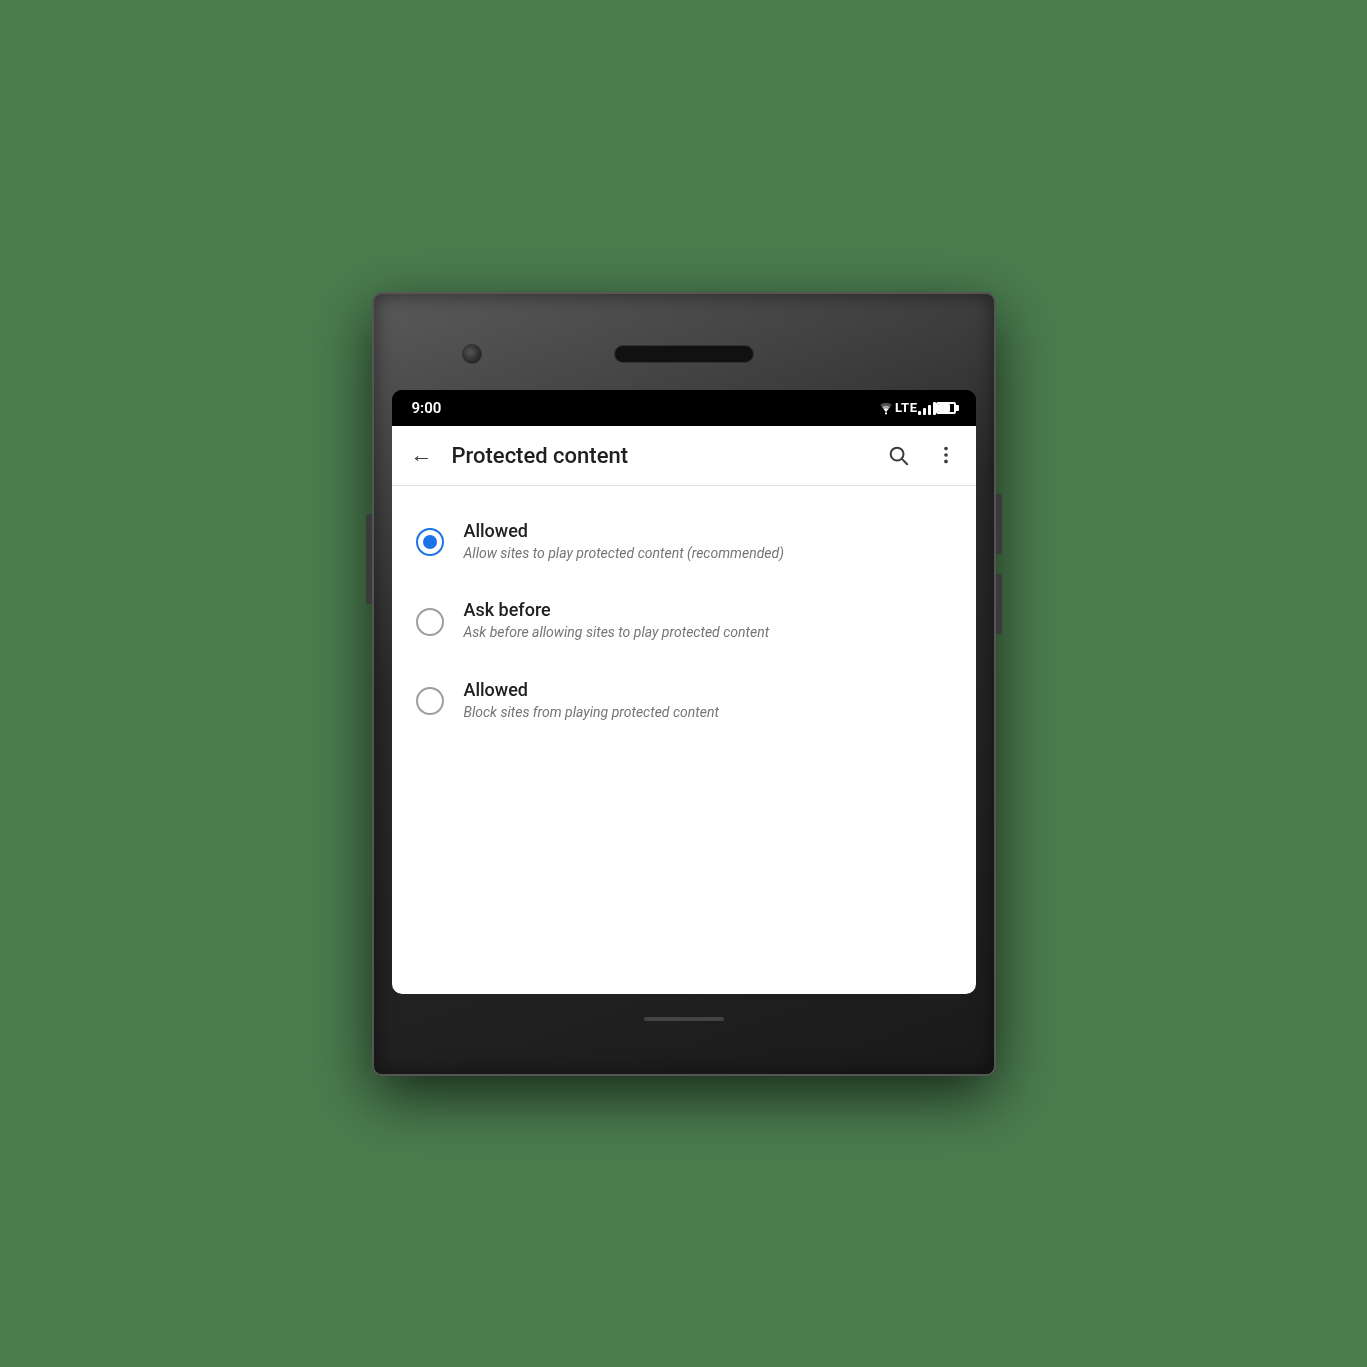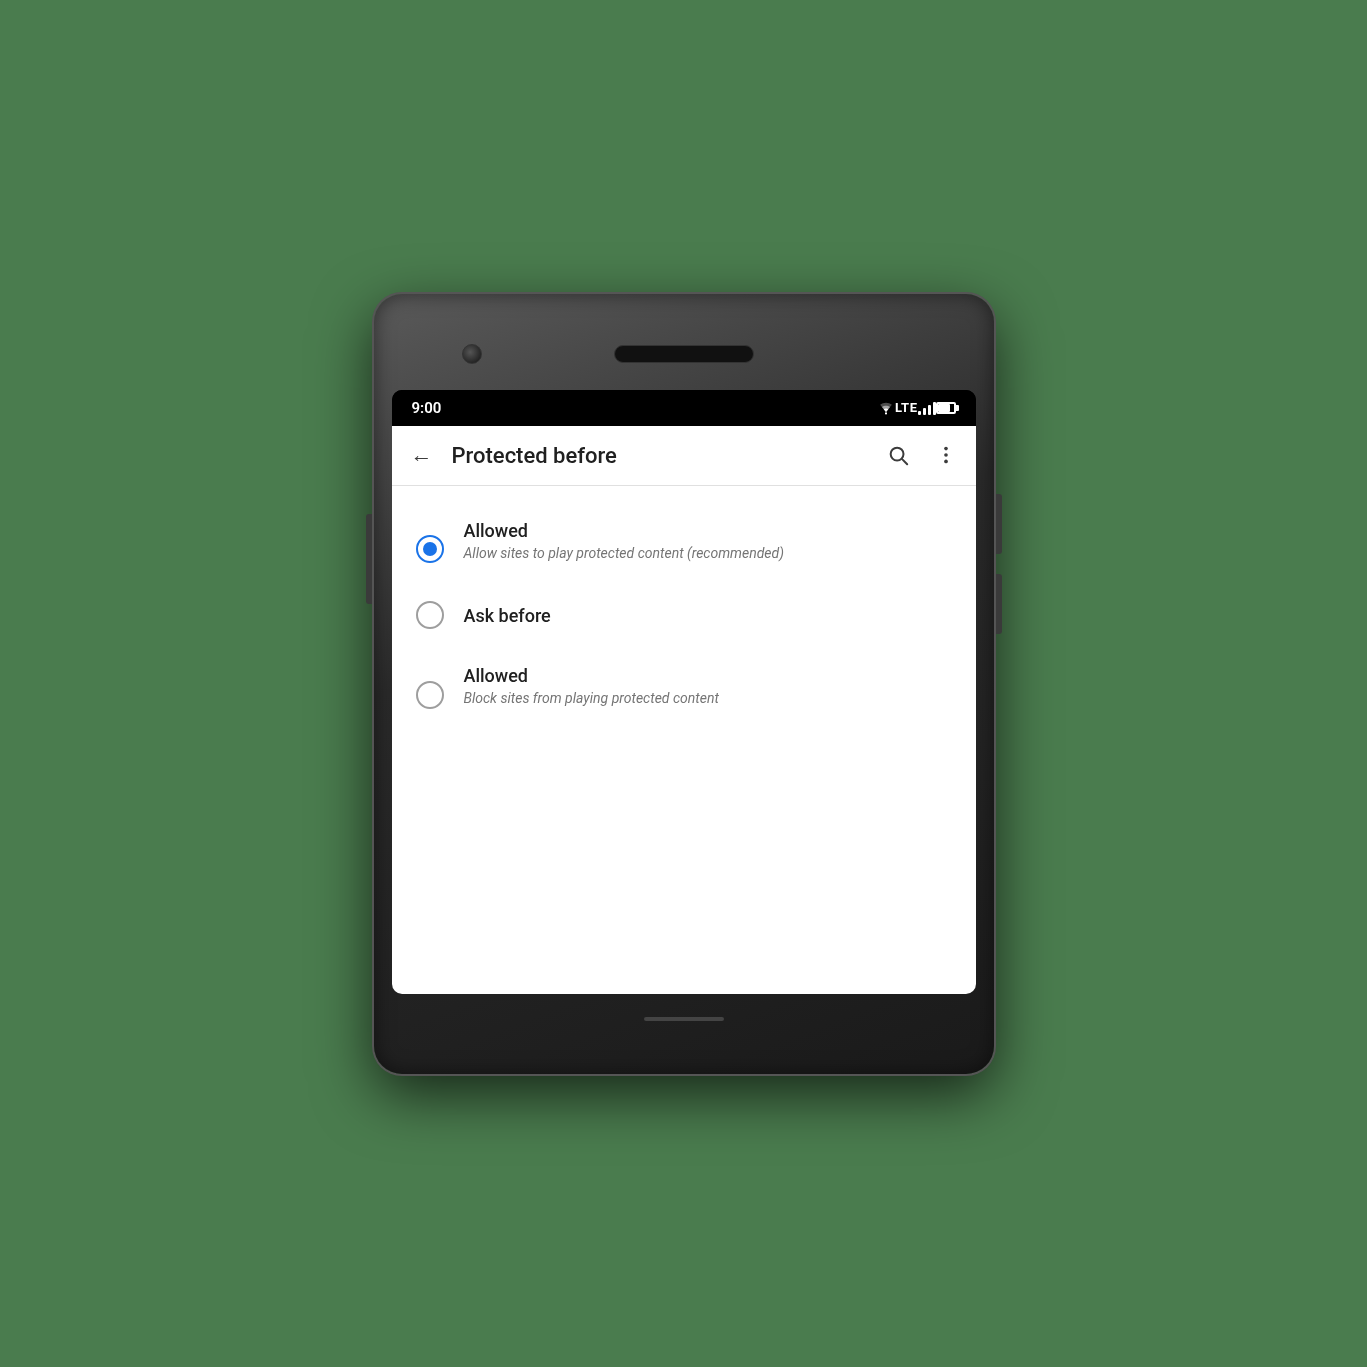--- a/index.html
+++ b/index.html
@@ -10,21 +10,21 @@
       align-items: center;
       justify-content: center;
       min-height: 100vh;
       font-family: 'Roboto', Arial, sans-serif;
     }
 
     .phone-outer {
       width: 620px;
       height: 780px;
       background: linear-gradient(160deg, #5a5a5a 0%, #2a2a2a 40%, #1a1a1a 100%);
-      border-radius: 28px;
+      border-radius: 8px;
       position: relative;
       box-shadow:
         0 0 0 2px #555,
         0 20px 60px rgba(0,0,0,0.7),
         inset 0 0 20px rgba(0,0,0,0.5);
       padding: 30px 18px;
       display: flex;
       flex-direction: column;
       align-items: center;
     }
@@ -201,21 +201,21 @@
     }
 
     .app-content {
       flex: 1;
       padding: 16px 0;
       overflow-y: auto;
     }
 
     .radio-option {
       display: flex;
-      align-items: flex-end;
+      align-items: center;
       padding: 18px 24px;
       cursor: pointer;
       gap: 20px;
     }
 
     .radio-circle {
       width: 28px;
       height: 28px;
       border-radius: 50%;
       border: 2px solid #9e9e9e;
@@ -351,21 +351,21 @@
         </div>
       </div>
     </div>
 
     <div class="app-screen">
 
       <div class="app-toolbar">
         <div class="toolbar-back">
           <span class="back-arrow">←</span>
         </div>
-        <span class="toolbar-title">Protected before</span>
+        <span class="toolbar-title">Protected content</span>
         <div class="toolbar-actions">
           <div class="toolbar-icon-btn">
             <svg width="22" height="22" viewBox="0 0 24 24" fill="none" stroke="#3c3c3c" stroke-width="2.2" stroke-linecap="round">
               <circle cx="11" cy="11" r="7"></circle>
               <line x1="16.5" y1="16.5" x2="22" y2="22"></line>
             </svg>
           </div>
           <div class="toolbar-icon-btn">
             <svg width="22" height="22" viewBox="0 0 24 24" fill="#3c3c3c">
               <circle cx="12" cy="5" r="2"></circle>
@@ -386,20 +386,21 @@
             <div class="radio-label">Allowed</div>
             <div class="radio-desc">Allow sites to play protected content (recommended)</div>
           </div>
         </div>
 
         <div class="radio-option">
           <div class="radio-circle">
           </div>
           <div class="radio-text">
             <div class="radio-label">Ask before</div>
+            <div class="radio-desc">Ask before allowing sites to play protected content</div>
           </div>
         </div>
 
         <div class="radio-option">
           <div class="radio-circle">
           </div>
           <div class="radio-text">
             <div class="radio-label">Allowed</div>
             <div class="radio-desc">Block sites from playing protected content</div>
           </div>

